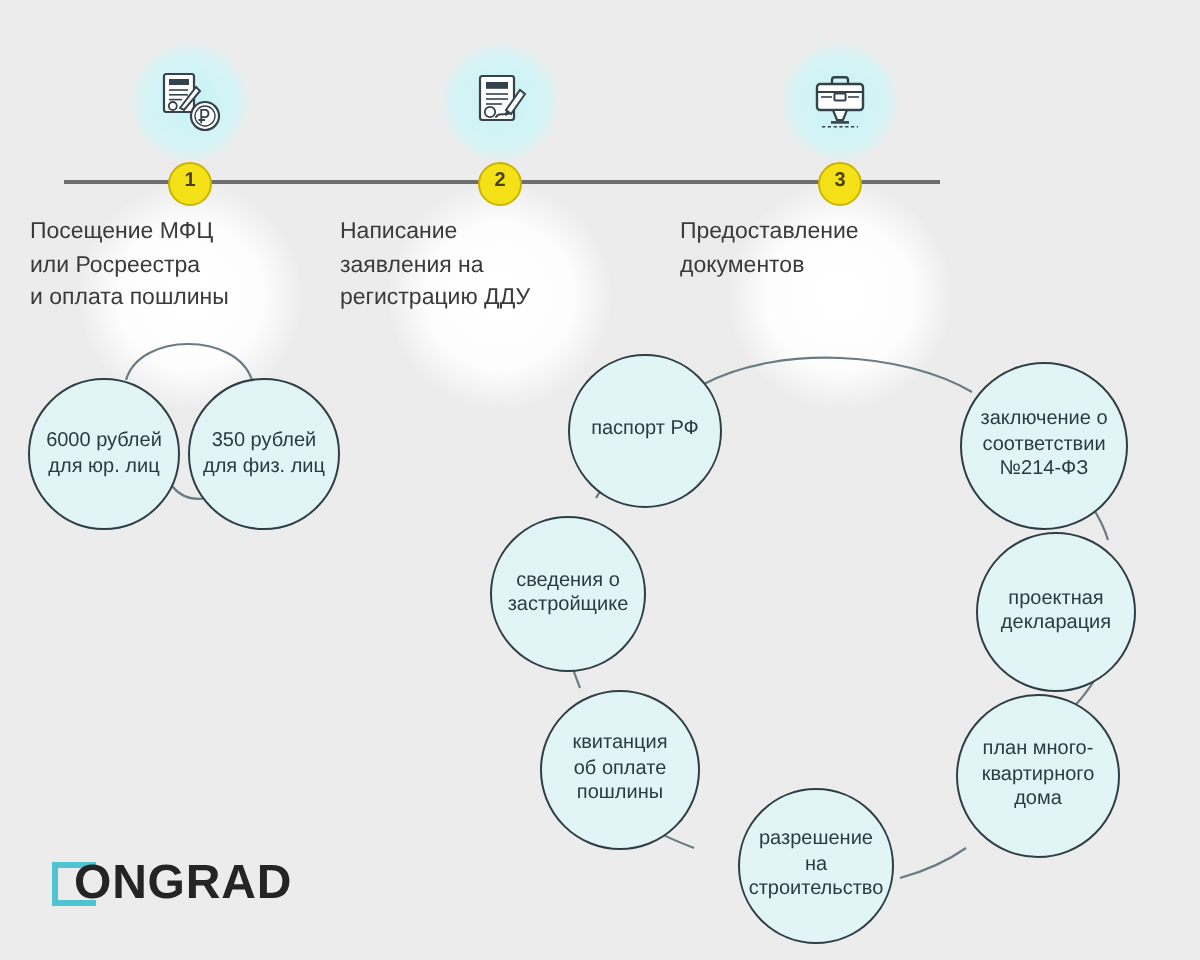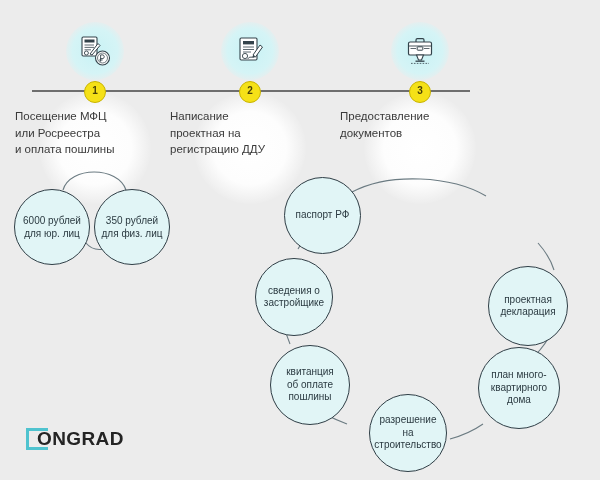--- a/index.html
+++ b/index.html
@@ -139,21 +139,21 @@
   }
   .logo-mark {
     width: 22px;
     height: 22px;
     border: 3px solid #4fc3cf;
     border-right: none;
     box-sizing: border-box;
     margin-right: -11px;
   }
   .logo-text {
-    font-size: 19px;
+    font-size: 24px;
     font-weight: bold;
     letter-spacing: 0.4px;
     color: #242424;
     font-family: "Liberation Sans", sans-serif;
     position: relative;
     z-index: 2;
   }
 </style>
 </head>
 <body>
@@ -194,21 +194,21 @@
         <line x1="10" y1="18" x2="18" y2="18" stroke="#34434b" stroke-width="0.8"></line>
         <circle cx="12" cy="22" r="2.6" fill="none" stroke="#34434b" stroke-width="0.9"></circle>
         <path d="M15 24.5 C17 21.5 19 25 21.5 21.5" fill="none" stroke="#34434b" stroke-width="1" stroke-linecap="round"></path>
         <path d="M20 21 L27 11 L29.5 13 L22.5 23 Z" fill="#ffffff" stroke="#34434b" stroke-width="1"></path>
         <path d="M20 21 L22.5 23 L19.5 24 Z" fill="#34434b"></path>
       </svg>
     </div>
     <div class="step-badge">2</div>
     <div class="step-glow"></div>
     <div class="step-label">Написание
-проектная на
+заявления на
 регистрацию ДДУ</div>
   </div>
 
   <div class="step step-3">
     <div class="icon-halo">
       <svg width="34" height="34" viewBox="0 0 34 34">
         <path d="M13 8 L13 6 A1.4 1.4 0 0 1 14.4 4.6 L19.6 4.6 A1.4 1.4 0 0 1 21 6 L21 8" fill="none" stroke="#34434b" stroke-width="1.2"></path>
         <rect x="5.5" y="8" width="23" height="13" rx="1.6" fill="#ffffff" stroke="#34434b" stroke-width="1.2"></rect>
         <line x1="5.5" y1="12" x2="28.5" y2="12" stroke="#34434b" stroke-width="0.9"></line>
         <rect x="14.2" y="12.8" width="5.6" height="3.4" rx="0.6" fill="#ffffff" stroke="#34434b" stroke-width="1"></rect>
@@ -246,20 +246,25 @@
   </div>
   <div class="bubble fee-bubble" style="left:94px; top:189px; width:76px; height:76px;">
     <span>350 рублей
 для физ. лиц</span>
   </div>
 
   <div class="bubble" style="left:284px; top:177px; width:77px; height:77px;">
     <span>паспорт РФ</span>
   </div>
 
+  <div class="bubble" style="left:480px; top:181px; width:84px; height:84px;">
+    <span>заключение о
+соответствии
+№214-ФЗ</span>
+  </div>
 
   <div class="bubble" style="left:488px; top:266px; width:80px; height:80px;text-align:center;">
     <span>проектная
 декларация</span>
   </div>
 
   <div class="bubble" style="left:478px; top:347px; width:82px; height:82px;">
     <span>план много-
 квартирного
 дома</span>
@@ -269,21 +274,21 @@
     <span>разрешение на
 строительство</span>
   </div>
 
   <div class="bubble" style="left:270px; top:345px; width:80px; height:80px;align-items:center;">
     <span>квитанция
 об оплате
 пошлины</span>
   </div>
 
-  <div class="bubble" style="left:255px; top:258px; width:78px; height:78px;">
+  <div class="bubble" style="left:245px; top:258px; width:78px; height:78px;">
     <span>сведения о
 застройщике</span>
   </div>
 
   <div class="logo">
     <div class="logo-mark"></div>
     <div class="logo-text">ONGRAD</div>
   </div>
 
 </div>

